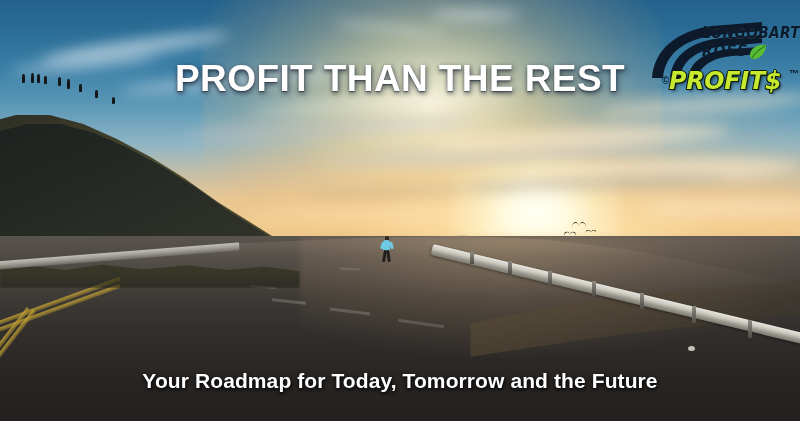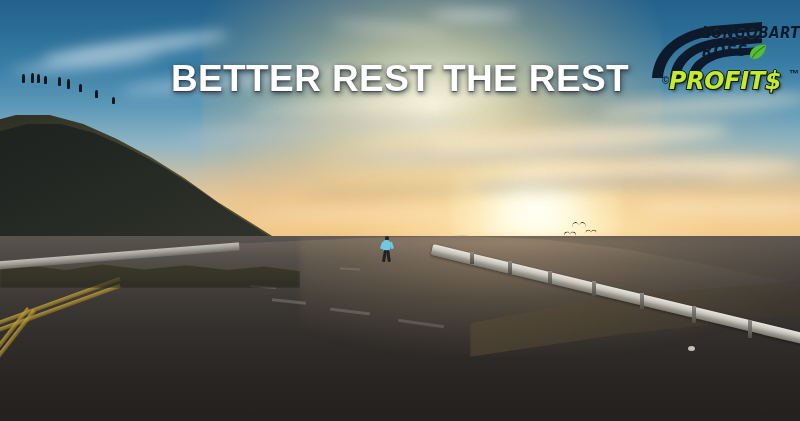--- a/index.html
+++ b/index.html
@@ -447,23 +447,24 @@
     <div class="runner-head"></div>
     <div class="runner-torso"></div>
     <div class="runner-arm" style="left:0px;  transform:rotate(18deg);"></div>
     <div class="runner-arm" style="left:8.5px; transform:rotate(-16deg);"></div>
     <div class="runner-leg" style="left:2px; transform:rotate(10deg);"></div>
     <div class="runner-leg" style="left:6px; transform:rotate(-8deg);"></div>
   </div>
 
   <div style="position:absolute;left:688px;top:346px;width:7px;height:5px;background:#e2ddd2;border-radius:50%;filter:blur(.6px);opacity:.85;"></div>
 
-  <div class="headline">BETTER REST THE REST</div>
-
-
+  <div class="headline">PROFIT THAN THE REST</div>
+
+
+  <div class="subtagline">Your Roadmap for Today, Tomorrow and the Future</div>
 
   <div class="logo">
 
     <svg class="logo-swoosh" width="118" height="62" viewBox="0 0 118 62">
       <path d="M2 58 C 4 30, 26 11, 62 6 L 112 2 L 112 11 L 66 15 C 34 19, 15 34, 13 58 Z" fill="#0d1a2b"></path>
       <path d="M20 58 C 22 36, 40 22, 70 18 L 112 15 L 112 23 L 74 26 C 48 29, 32 40, 30 58 Z" fill="#0d1a2b"></path>
       <path d="M38 58 C 40 42, 54 32, 78 29 L 112 27 L 112 34 L 82 36 C 62 38, 50 46, 48 58 Z" fill="#0d1a2b"></path>
     </svg>
 
     <div class="logo-wordmark">

